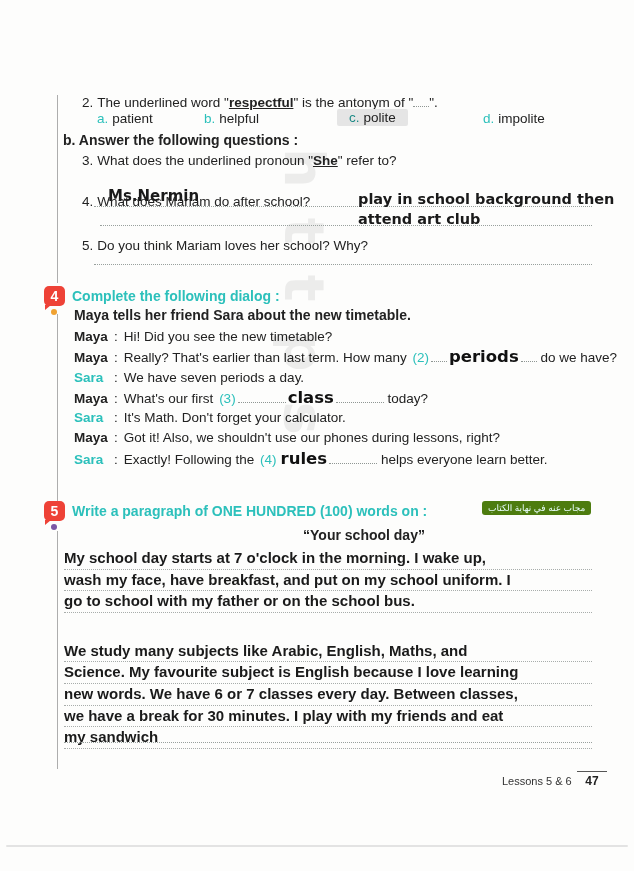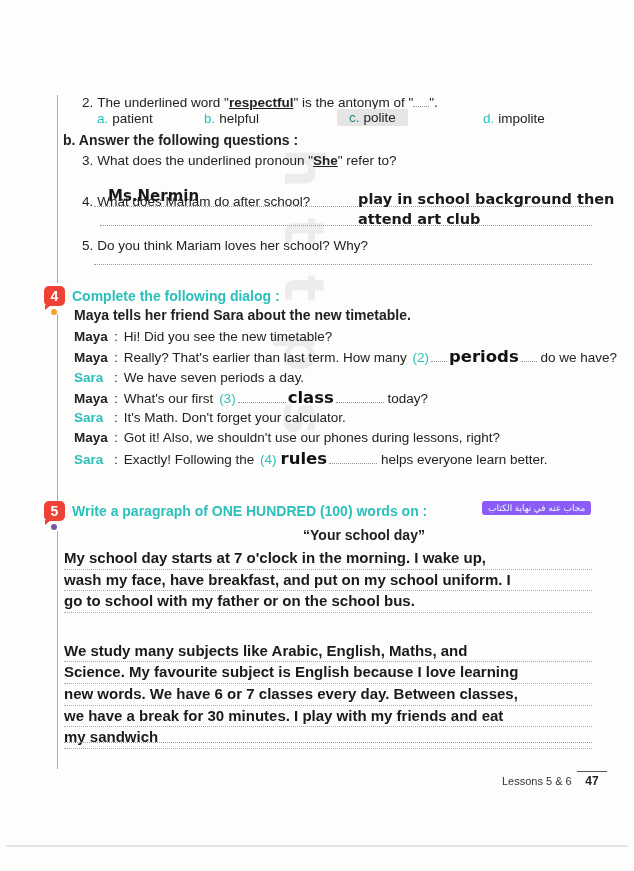--- a/index.html
+++ b/index.html
@@ -42,21 +42,21 @@
   .spk{display:inline-block;width:40px;font-weight:bold;}
   .spk.sara{color:#2cc0bb;}
   .colon{display:inline-block;margin-right:6px;}
   .bnum{color:#2cc0bb;margin:0 2px;}
   .leader{display:inline-block;border-bottom:1px dotted #8f9693;height:11px;}
   .leader.a{width:16px;}
   .leader.b{width:48px;}
   .dans{font-family:"DejaVu Sans",sans-serif;font-weight:bold;font-size:16.5px;color:#111;
     margin:0 2px;}
   
-  .arBadge{position:absolute;background:#8b5cf6;color:#eafffe;border-radius:3px;
+  .arBadge{position:absolute;background:#4d7c0f;color:#eafffe;border-radius:3px;
     font-size:9px;line-height:14px;text-align:center;padding:0 6px;white-space:nowrap;}
   .topic{position:absolute;left:0;width:632px;text-align:center;font-weight:bold;font-size:14px;padding-left:48px;}
   .para{position:absolute;font-family:"Liberation Sans",sans-serif;font-weight:bold;
     font-size:15px;color:#1c1c1c;}
   .pline{height:20.6px;line-height:20.6px;border-bottom:1px dotted #a8adab;white-space:nowrap;}
   
   .footLessons{position:absolute;font-size:11px;color:#333;white-space:nowrap;}
   .footPage{position:absolute;font-size:12px;font-weight:bold;color:#222;width:30px;
     text-align:center;border-top:1.5px solid #555;padding-top:2px;}
   .shadowline{position:absolute;left:6px;top:845px;width:622px;height:2px;background:#e3e3e3;

